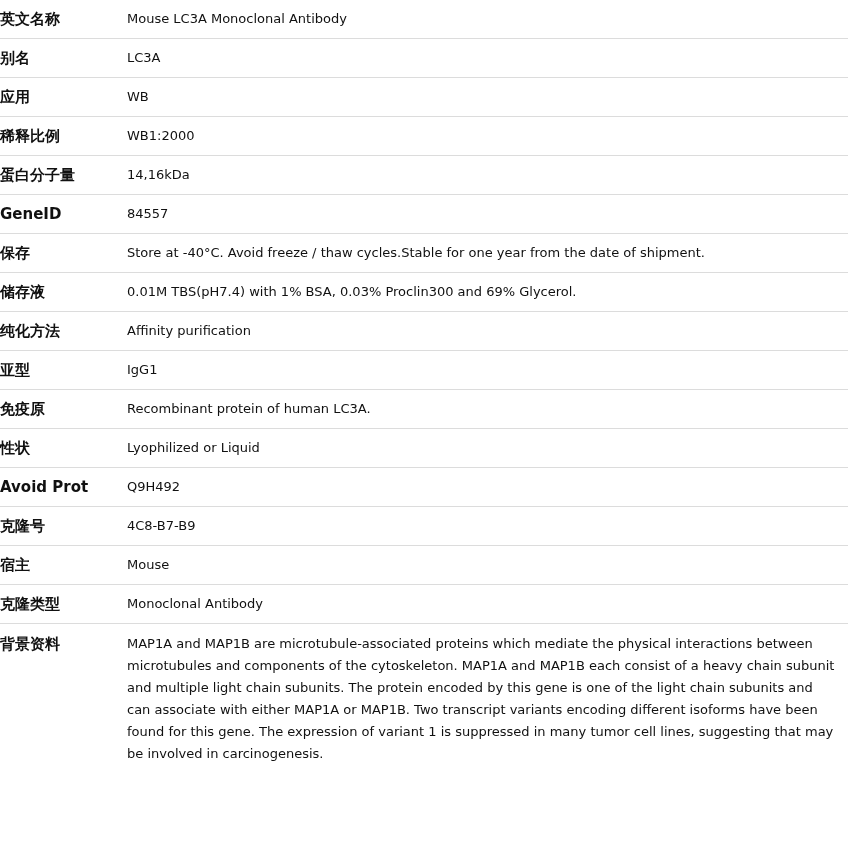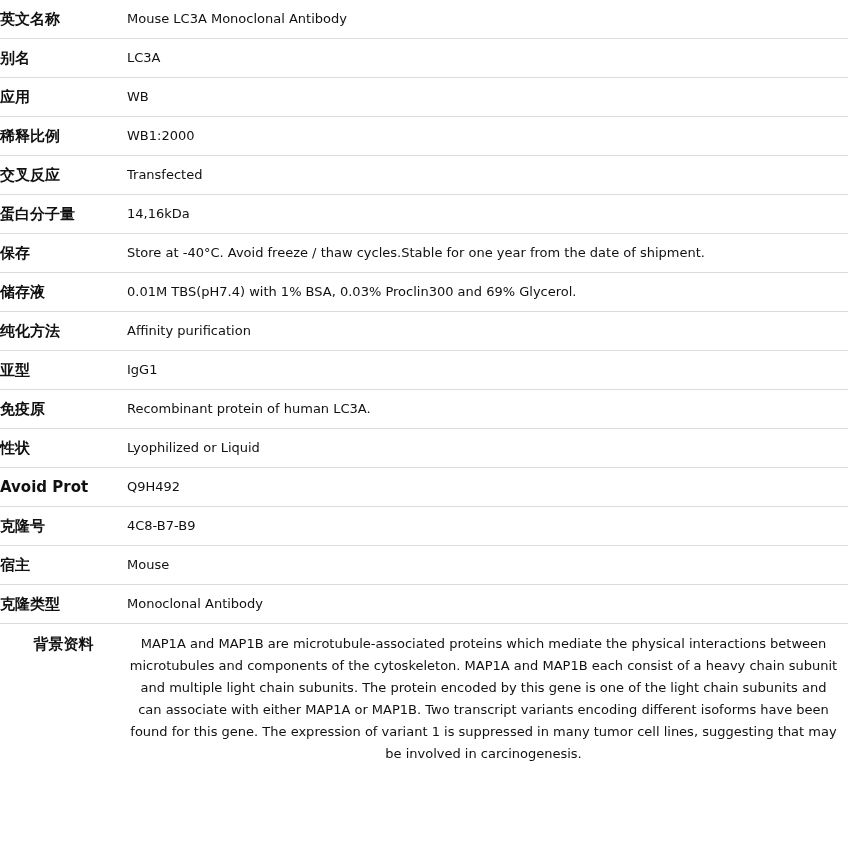--- a/index.html
+++ b/index.html
@@ -2,21 +2,21 @@
 <html><head>
 <meta charset="utf-8">
 <style>
   html, body { margin: 0; padding: 0; background: #ffffff; }
   body { width: 854px; height: 841px; overflow: hidden; font-family: "DejaVu Sans", "Liberation Sans", sans-serif; color: #111; }
   table.spec { border-collapse: collapse; width: 848px; margin: 0; table-layout: fixed; }
   table.spec td { border-bottom: 1px solid #dcdcdc; vertical-align: top; padding: 0; }
   td.label { width: 127px; padding-left: 9px; font-weight: bold; font-size: 15px; }
   td.value { font-size: 13px; }
   tr.row td { height: 38px; line-height: 38px; }
-  tr.bg td { border-bottom: none; padding-top: 9px; text-align: center; }
+  tr.bg td { border-bottom: none; padding-top: 9px; }
   tr.bg td.value { line-height: 22px; white-space: normal; padding-right: 8px; margin-left: 40px; }
   tr.bg td.label { line-height: 22px; }
 </style>
 </head>
 <body>
 
 <table class="spec">
   <tbody>
     <tr class="row">
       <td class="label">英文名称</td>
@@ -28,26 +28,26 @@
     </tr>
     <tr class="row">
       <td class="label">应用</td>
       <td class="value">WB</td>
     </tr>
     <tr class="row">
       <td class="label">稀释比例</td>
       <td class="value">WB1:2000</td>
     </tr>
     <tr class="row">
-      <td class="label">交叉反应</td>
-      <td class="value">Transfected</td>
+      <td class="label">蛋白分子量</td>
+      <td class="value">14,16kDa</td>
     </tr>
     <tr class="row">
-      <td class="label">蛋白分子量</td>
-      <td class="value">14,16kDa</td>
+      <td class="label">GeneID</td>
+      <td class="value">84557</td>
     </tr>
     <tr class="row">
       <td class="label">保存</td>
       <td class="value">Store at -40°C. Avoid freeze / thaw cycles.Stable for one year from the date of shipment.</td>
     </tr>
     <tr class="row">
       <td class="label">储存液</td>
       <td class="value">0.01M TBS(pH7.4) with 1% BSA, 0.03% Proclin300 and 69% Glycerol.</td>
     </tr>
     <tr class="row">

